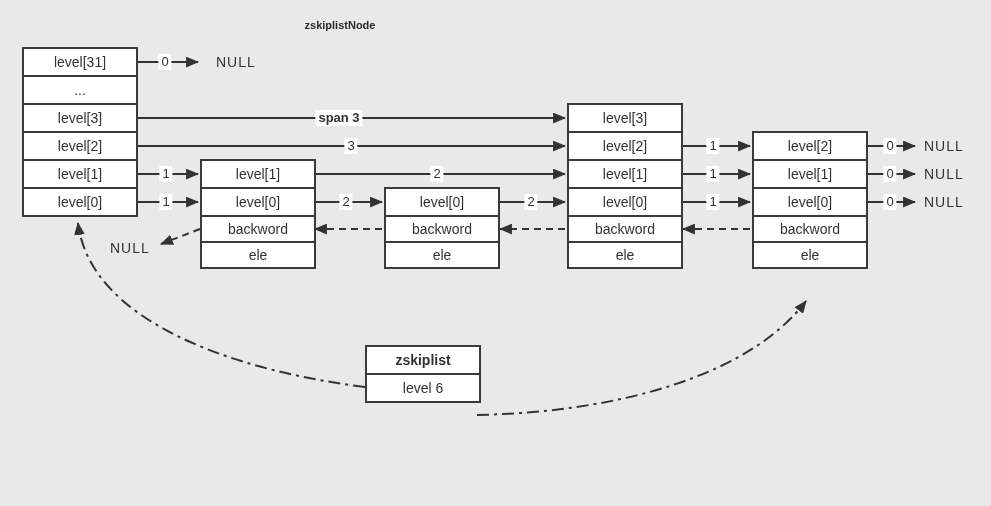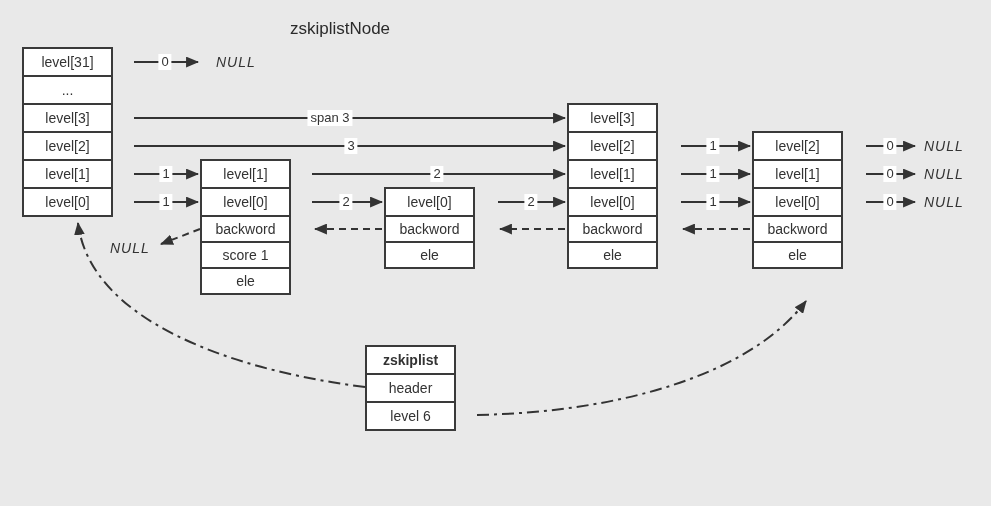--- a/index.html
+++ b/index.html
@@ -6,24 +6,24 @@
     --bg:#e9e9e9; --cell:#ffffff; --border:#3a3a3a; --line:#333333; --text:#333333;
   }
   html,body{margin:0;padding:0;}
   body{background:#ffffff;font-family:"Liberation Sans","DejaVu Sans",sans-serif;}
   #stage{position:relative;width:991px;height:506px;background:var(--bg);overflow:hidden;}
 
   #arrow-layer{position:absolute;left:0;top:0;width:991px;height:506px;z-index:1;}
 
   .diagram-title{
     position:absolute;left:340px;top:19px;transform:translateX(-50%);
-    font-size:17px;font-weight:normal;color:#2b2b2b;z-index:3;white-space:nowrap;
+    font-size:11px;font-weight:bold;color:#2b2b2b;z-index:3;white-space:nowrap;
   }
 
-  .node{position:absolute;width:91px;display:flex;flex-direction:column;z-index:2;}
+  .node{position:absolute;width:116px;display:flex;flex-direction:column;z-index:2;}
   .cell{
     box-sizing:border-box;height:30px;margin-top:-2px;
     border:2px solid var(--border);background:var(--cell);
     display:flex;align-items:center;justify-content:center;
     font-size:14px;color:var(--text);white-space:nowrap;
   }
   .cell:first-child{margin-top:0;}
   .cell.sm{height:28px;}
   .cell.bold{font-weight:bold;}
 
@@ -34,21 +34,21 @@
   .node-4{left:752px;top:131px;}
   .node-zskiplist{left:365px;top:345px;}
 
   .alabel{
     position:absolute;transform:translate(-50%,-50%);z-index:3;
     background:var(--cell);padding:0 3px;font-size:13px;line-height:16px;
     color:var(--text);white-space:nowrap;
   }
   .nulltext{
     position:absolute;transform:translateY(-50%);z-index:3;
-    font-size:14px;letter-spacing:1px;color:var(--text);white-space:nowrap;font-style:italic;
+    font-size:14px;letter-spacing:1px;color:var(--text);white-space:nowrap;
   }
 </style>
 </head>
 <body>
 
 <div id="stage">
 
   <svg id="arrow-layer" width="991" height="506" viewBox="0 0 991 506" xmlns="http://www.w3.org/2000/svg">
     <defs>
       <marker id="arr" viewBox="0 0 12 10" refX="11" refY="5" markerWidth="13" markerHeight="11" orient="auto" markerUnits="userSpaceOnUse">
@@ -90,21 +90,20 @@
     <div class="cell">level[3]</div>
     <div class="cell">level[2]</div>
     <div class="cell">level[1]</div>
     <div class="cell">level[0]</div>
   </div>
 
   <div class="node node-1">
     <div class="cell">level[1]</div>
     <div class="cell">level[0]</div>
     <div class="cell sm">backword</div>
-    <div class="cell sm">score 1</div>
     <div class="cell sm">ele</div>
   </div>
 
   <div class="node node-2">
     <div class="cell">level[0]</div>
     <div class="cell sm">backword</div>
     <div class="cell sm">ele</div>
   </div>
 
   <div class="node node-3">
@@ -119,26 +118,25 @@
   <div class="node node-4">
     <div class="cell">level[2]</div>
     <div class="cell">level[1]</div>
     <div class="cell">level[0]</div>
     <div class="cell sm">backword</div>
     <div class="cell sm">ele</div>
   </div>
 
   <div class="node node-zskiplist">
     <div class="cell bold">zskiplist</div>
-    <div class="cell">header</div>
     <div class="cell">level 6</div>
   </div>
 
   <span class="alabel" style="left:165px;top:62px;">0</span>
-  <span class="alabel" style="left:330px;top:118px;">span 3</span>
+  <span class="alabel" style="left:339px;top:118px;font-weight:bold;">span 3</span>
   <span class="alabel" style="left:351px;top:146px;">3</span>
   <span class="alabel" style="left:166px;top:174px;">1</span>
   <span class="alabel" style="left:166px;top:202px;">1</span>
   <span class="alabel" style="left:437px;top:174px;">2</span>
   <span class="alabel" style="left:346px;top:202px;">2</span>
   <span class="alabel" style="left:531px;top:202px;">2</span>
   <span class="alabel" style="left:713px;top:146px;">1</span>
   <span class="alabel" style="left:713px;top:174px;">1</span>
   <span class="alabel" style="left:713px;top:202px;">1</span>
   <span class="alabel" style="left:890px;top:146px;">0</span>

